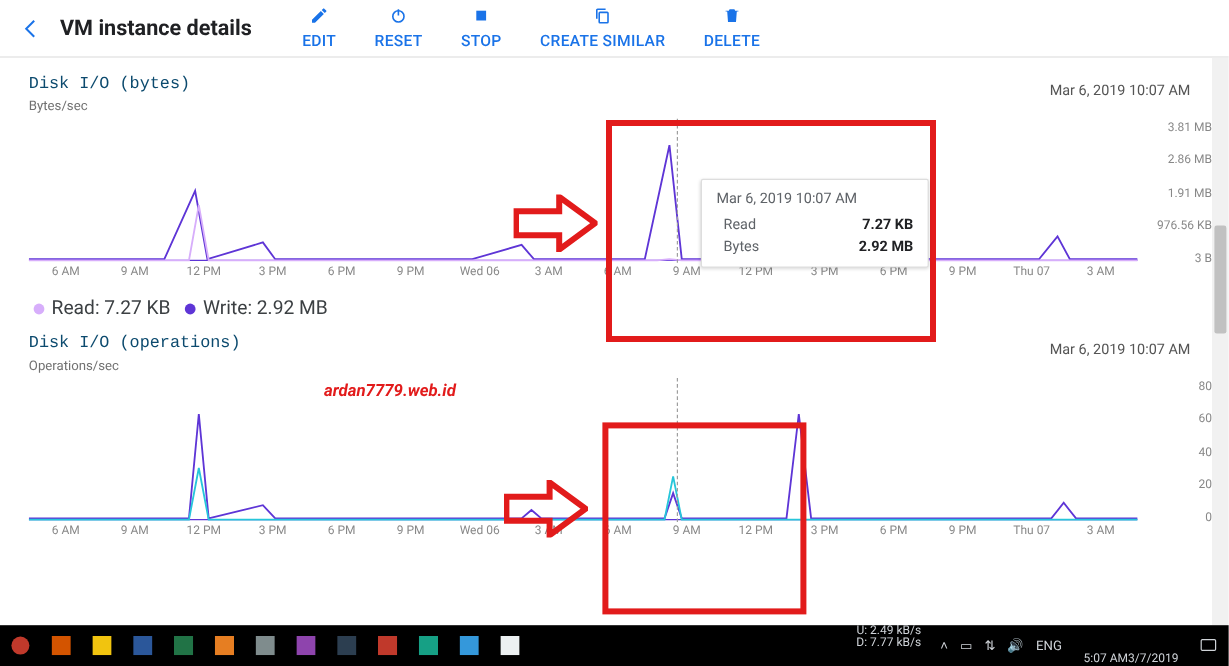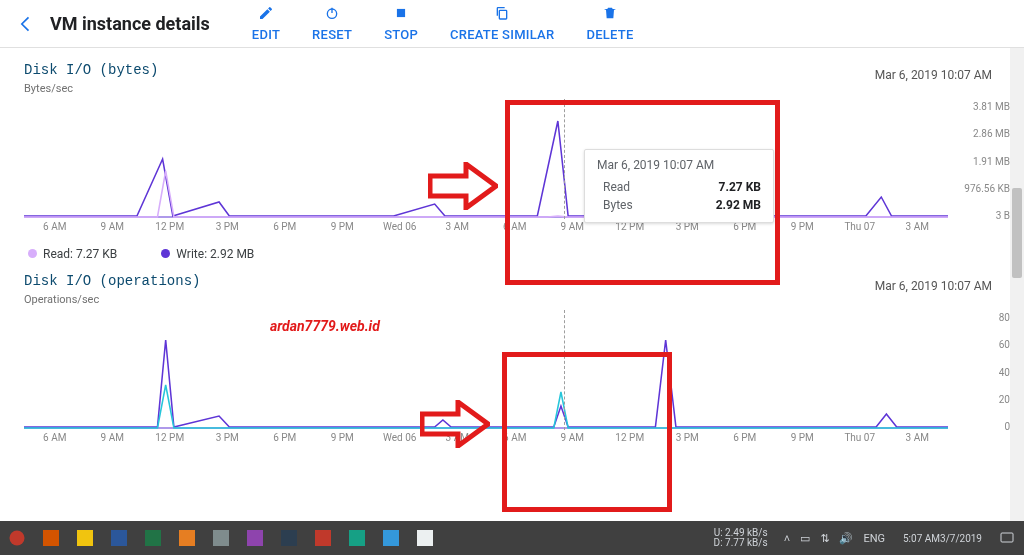--- a/index.html
+++ b/index.html
@@ -13,34 +13,34 @@
   .chart-block { position: relative; }
   .chart-title { font-size: 14px; color: #0c4a6e; margin: 6px 0 4px; font-family: Liberation Mono, monospace; }
   .chart-sub { font-size: 11px; color: #717171; margin-bottom: 4px; }
   .chart-time { position: absolute; right: 18px; top: 6px; font-size: 12px; color: #555; }
   .plot-wrap { display: flex; align-items: stretch; }
   .plot { flex: 1; position: relative; height: 140px; }
   .yaxis { width: 62px; display: flex; flex-direction: column; justify-content: space-between; align-items: flex-end; font-size: 10px; color: #888; padding: 2px 0 18px 6px; }
   .xaxis { display: flex; justify-content: space-between; font-size: 10px; color: #888; padding: 2px 2px 0 2px; }
   .xaxis span { flex: 1; text-align: center; white-space: nowrap; }
   svg.plotsvg { width: 100%; height: 120px; display: block; }
-  .legend { display: flex; gap: 44px; font-size: 12px; color: #3c4043; margin: 8px 0 12px 4px; align-items: center; text-align: center; }
+  .legend { display: flex; gap: 12px; font-size: 16px; color: #3c4043; margin: 8px 0 12px 4px; align-items: center; text-align: center; }
   .legend .dot { width: 9px; height: 9px; border-radius: 50%; display: inline-block; margin-right: 6px; }
   .tooltip { position: absolute; background: #fff; border: 1px solid #ddd; box-shadow: 0 1px 3px rgba(0,0,0,.15); font-size: 12px; padding: 8px 12px; border-radius: 2px; left: 560px; top: 50px; min-width: 190px; z-index: 5; }
   .tooltip .tt-head { color: #5f6368; margin-bottom: 6px; font-size: 12px; }
   .tooltip .tt-row { display: flex; align-items: center; justify-content: space-between; padding: 2px 0; }
   .tooltip .tt-label { display:flex; align-items:center; gap:6px; color:#5f6368;}
   .tooltip .tt-val { font-weight: 700; color: #202124; }
   .hover-line { position: absolute; height: 120px; border-left: 1px dashed #9e9e9e; top: 0; left: 540px; }
   .red-box { position: absolute; border: 5px solid #e21b1b; }
   .arrow { position: absolute; width: 70px; height: 48px; }
   .arrow svg { width: 100%; height: 100%; }
   .watermark { position: absolute; font-style: italic; font-weight: 700; color: #e21b1b; font-size: 14px; }
   
-  .taskbar { position: absolute; bottom: 0; left: 0; right: 0; height: 34px; background: #404040; display: flex; align-items: center; color: #cfd3d8; font-size: 11px; }
+  .taskbar { position: absolute; bottom: 0; left: 0; right: 0; height: 34px; background: #000000; display: flex; color: #cfd3d8; font-size: 11px; }
   .taskbar .tbicon { width: 34px; height: 34px; display: flex; align-items: center; justify-content: center; }
   .taskbar .fill { flex: 1; }
   .taskbar .net { display: flex; flex-direction: column; align-items: flex-end; line-height: 1; font-size: 10px; padding-right: 6px; }
   .taskbar .tray { display: flex; align-items: center; gap: 10px; padding: 0 10px; }
   .taskbar .clock { display:flex; flex-direction:row; align-items:flex-end; line-height:1.1; font-size:10px; padding:0 8px;}
   .scroll-track { position:absolute; right:0; top:48px; bottom:34px; width:14px; background:#f1f1f1;}
   .scroll-thumb { position:absolute; left:2px; right:2px; top:140px; height:90px; background:#c1c1c1; border-radius:2px;}
 </style>
 </head>
 <body>

